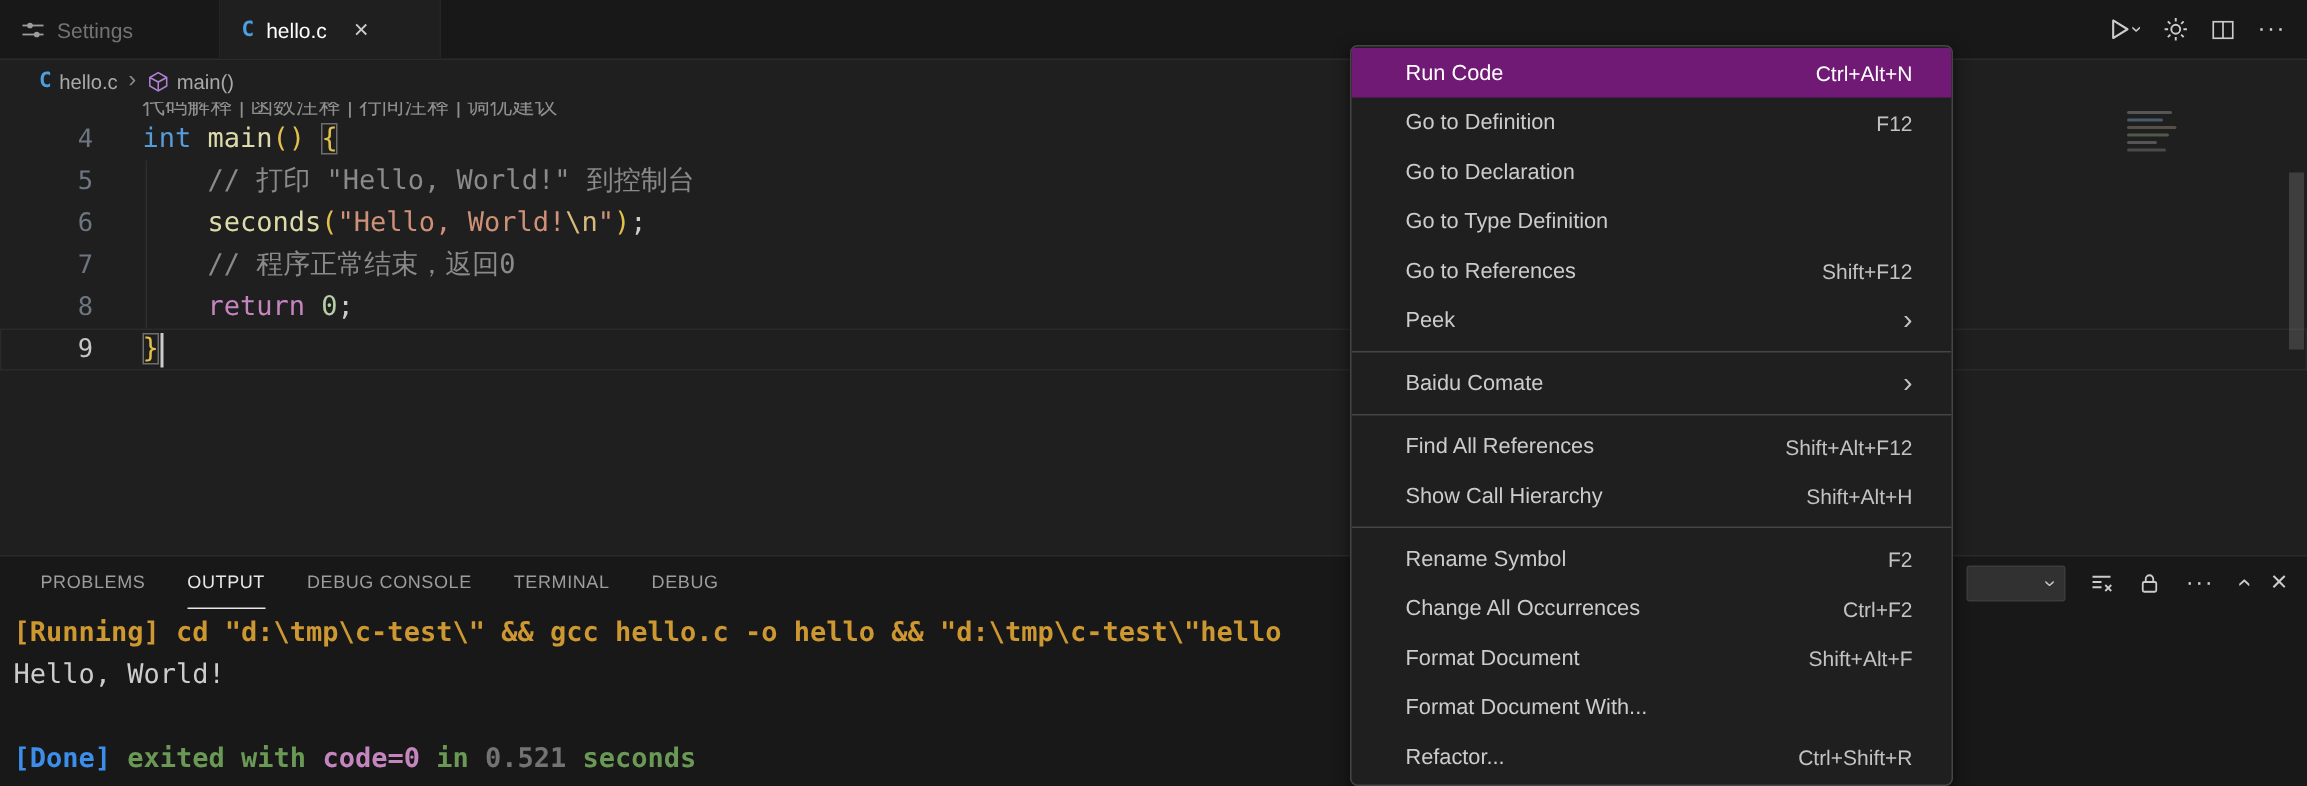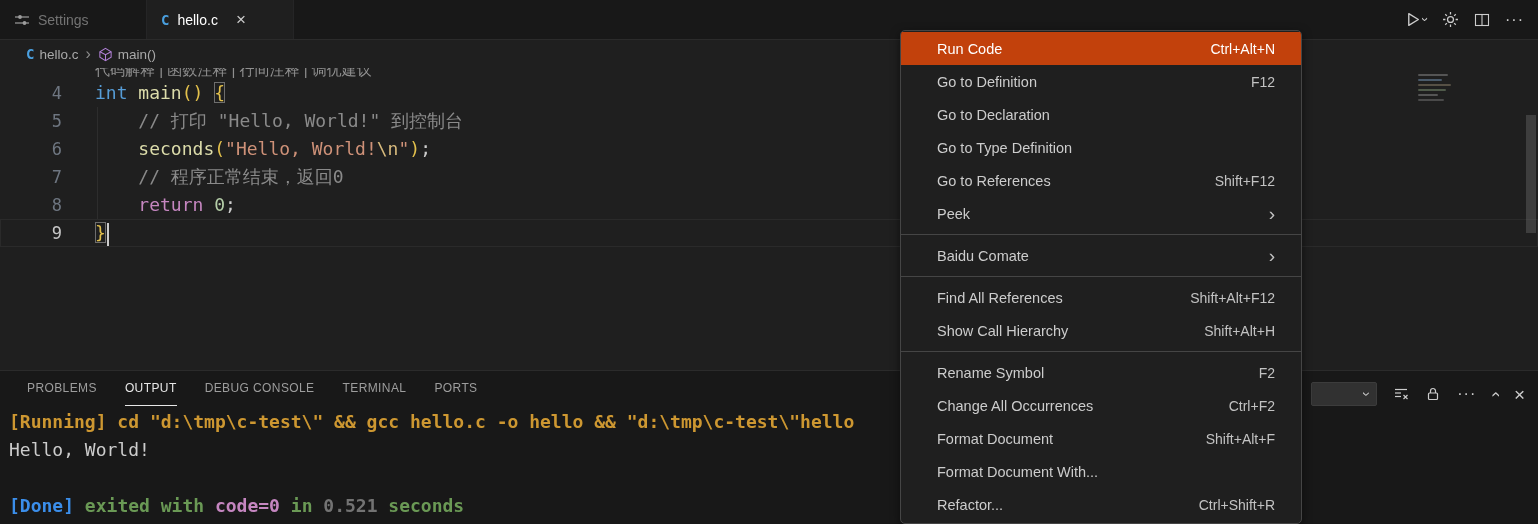--- a/index.html
+++ b/index.html
@@ -56,21 +56,21 @@
   .mm-bar:nth-child(4){width:28px;background:#4f5a4a;}
   .mm-bar:nth-child(5){width:20px;background:#555555;}
   .mm-bar:nth-child(6){width:26px;background:#4a4a4a;}
   .editor-scrollbar{position:absolute;left:1526px;top:47px;width:10px;height:118px;
                     background:rgba(120,120,120,.35);}
 
   
   .panel{position:absolute;top:370px;left:0;right:0;height:154px;background:#181818;
          border-top:1px solid #2b2b2b;box-sizing:border-box;}
   .panel-header{position:absolute;top:0;left:0;right:0;height:35px;display:flex;
-                align-items:flex-end;padding-left:27px;}
+                align-items:center;padding-left:27px;}
   .panel-tab{font-size:12px;letter-spacing:.4px;color:#9d9d9d;margin-right:28px;height:34px;
              line-height:34px;border-bottom:1px solid transparent;cursor:pointer;white-space:nowrap;}
   .panel-tab.active{color:#e7e7e7;border-bottom-color:#e7e7e7;}
   .panel-actions{margin-left:auto;display:flex;align-items:center;gap:16px;padding-right:13px;}
   .chan-select{width:66px;height:24px;background:#313131;border:1px solid #3c3c3c;border-radius:2px;
                display:flex;align-items:center;justify-content:flex-end;padding-right:7px;
                box-sizing:border-box;cursor:pointer;}
   .panel-close{font-size:19px;line-height:1;color:#cccccc;cursor:pointer;}
   .output{position:absolute;top:35px;left:0;right:0;bottom:0;padding:2px 0 0 9px;
           font-family:"DejaVu Sans Mono",monospace;font-size:18px;overflow:hidden;}
@@ -82,21 +82,21 @@
   .ot-magenta{color:#c586c0;}
   .ot-num{color:#737373;}
   .ot-fg{color:#cccccc;}
 
   
   .context-menu{position:absolute;left:900px;top:30px;width:400px;background:#1f1f1f;
                 border:1px solid #454545;border-radius:5px;box-shadow:0 3px 10px rgba(0,0,0,.55);
                 z-index:100;overflow:hidden;padding:1px 0 2px 0;}
   .menu-item{display:flex;justify-content:space-between;align-items:center;height:33px;
              padding:0 26px 0 36px;font-size:14.5px;color:#cccccc;cursor:pointer;}
-  .menu-item.selected{background:#c2410c;color:#ffffff;}
+  .menu-item.selected{background:#701a75;color:#ffffff;}
   .menu-item.selected .menu-shortcut{color:#ffffff;}
   .menu-shortcut{color:#c2c2c2;font-size:14px;}
   .menu-shortcut.submenu{font-size:19px;line-height:1;}
   .menu-sep{height:1px;background:#454545;margin:4px 0;}
 
   svg{display:block;}
 </style>
 </head>
 <body>
 
@@ -199,21 +199,21 @@
     <div class="editor-scrollbar"></div>
   </div>
 
   <div class="panel">
     <div class="panel-header">
       <div id="panel-tabs" style="display:flex;align-items:center;">
           <div class="panel-tab">PROBLEMS</div>
           <div class="panel-tab active">OUTPUT</div>
           <div class="panel-tab">DEBUG CONSOLE</div>
           <div class="panel-tab">TERMINAL</div>
-          <div class="panel-tab">PORTS</div>
+          <div class="panel-tab">DEBUG</div>
         </div>
       <div class="panel-actions">
         <span class="chan-select">
           <span class="chev down" style="font-size:14px;">›</span>
         </span>
         <span class="action-btn">
           <svg width="16" height="16" viewBox="0 0 16 16" stroke="#cccccc" stroke-width="1.2" fill="none">
             <line x1="2" y1="3.5" x2="14" y2="3.5"></line>
               <line x1="2" y1="7" x2="8" y2="7"></line>
               <line x1="2" y1="10.5" x2="8" y2="10.5"></line>

